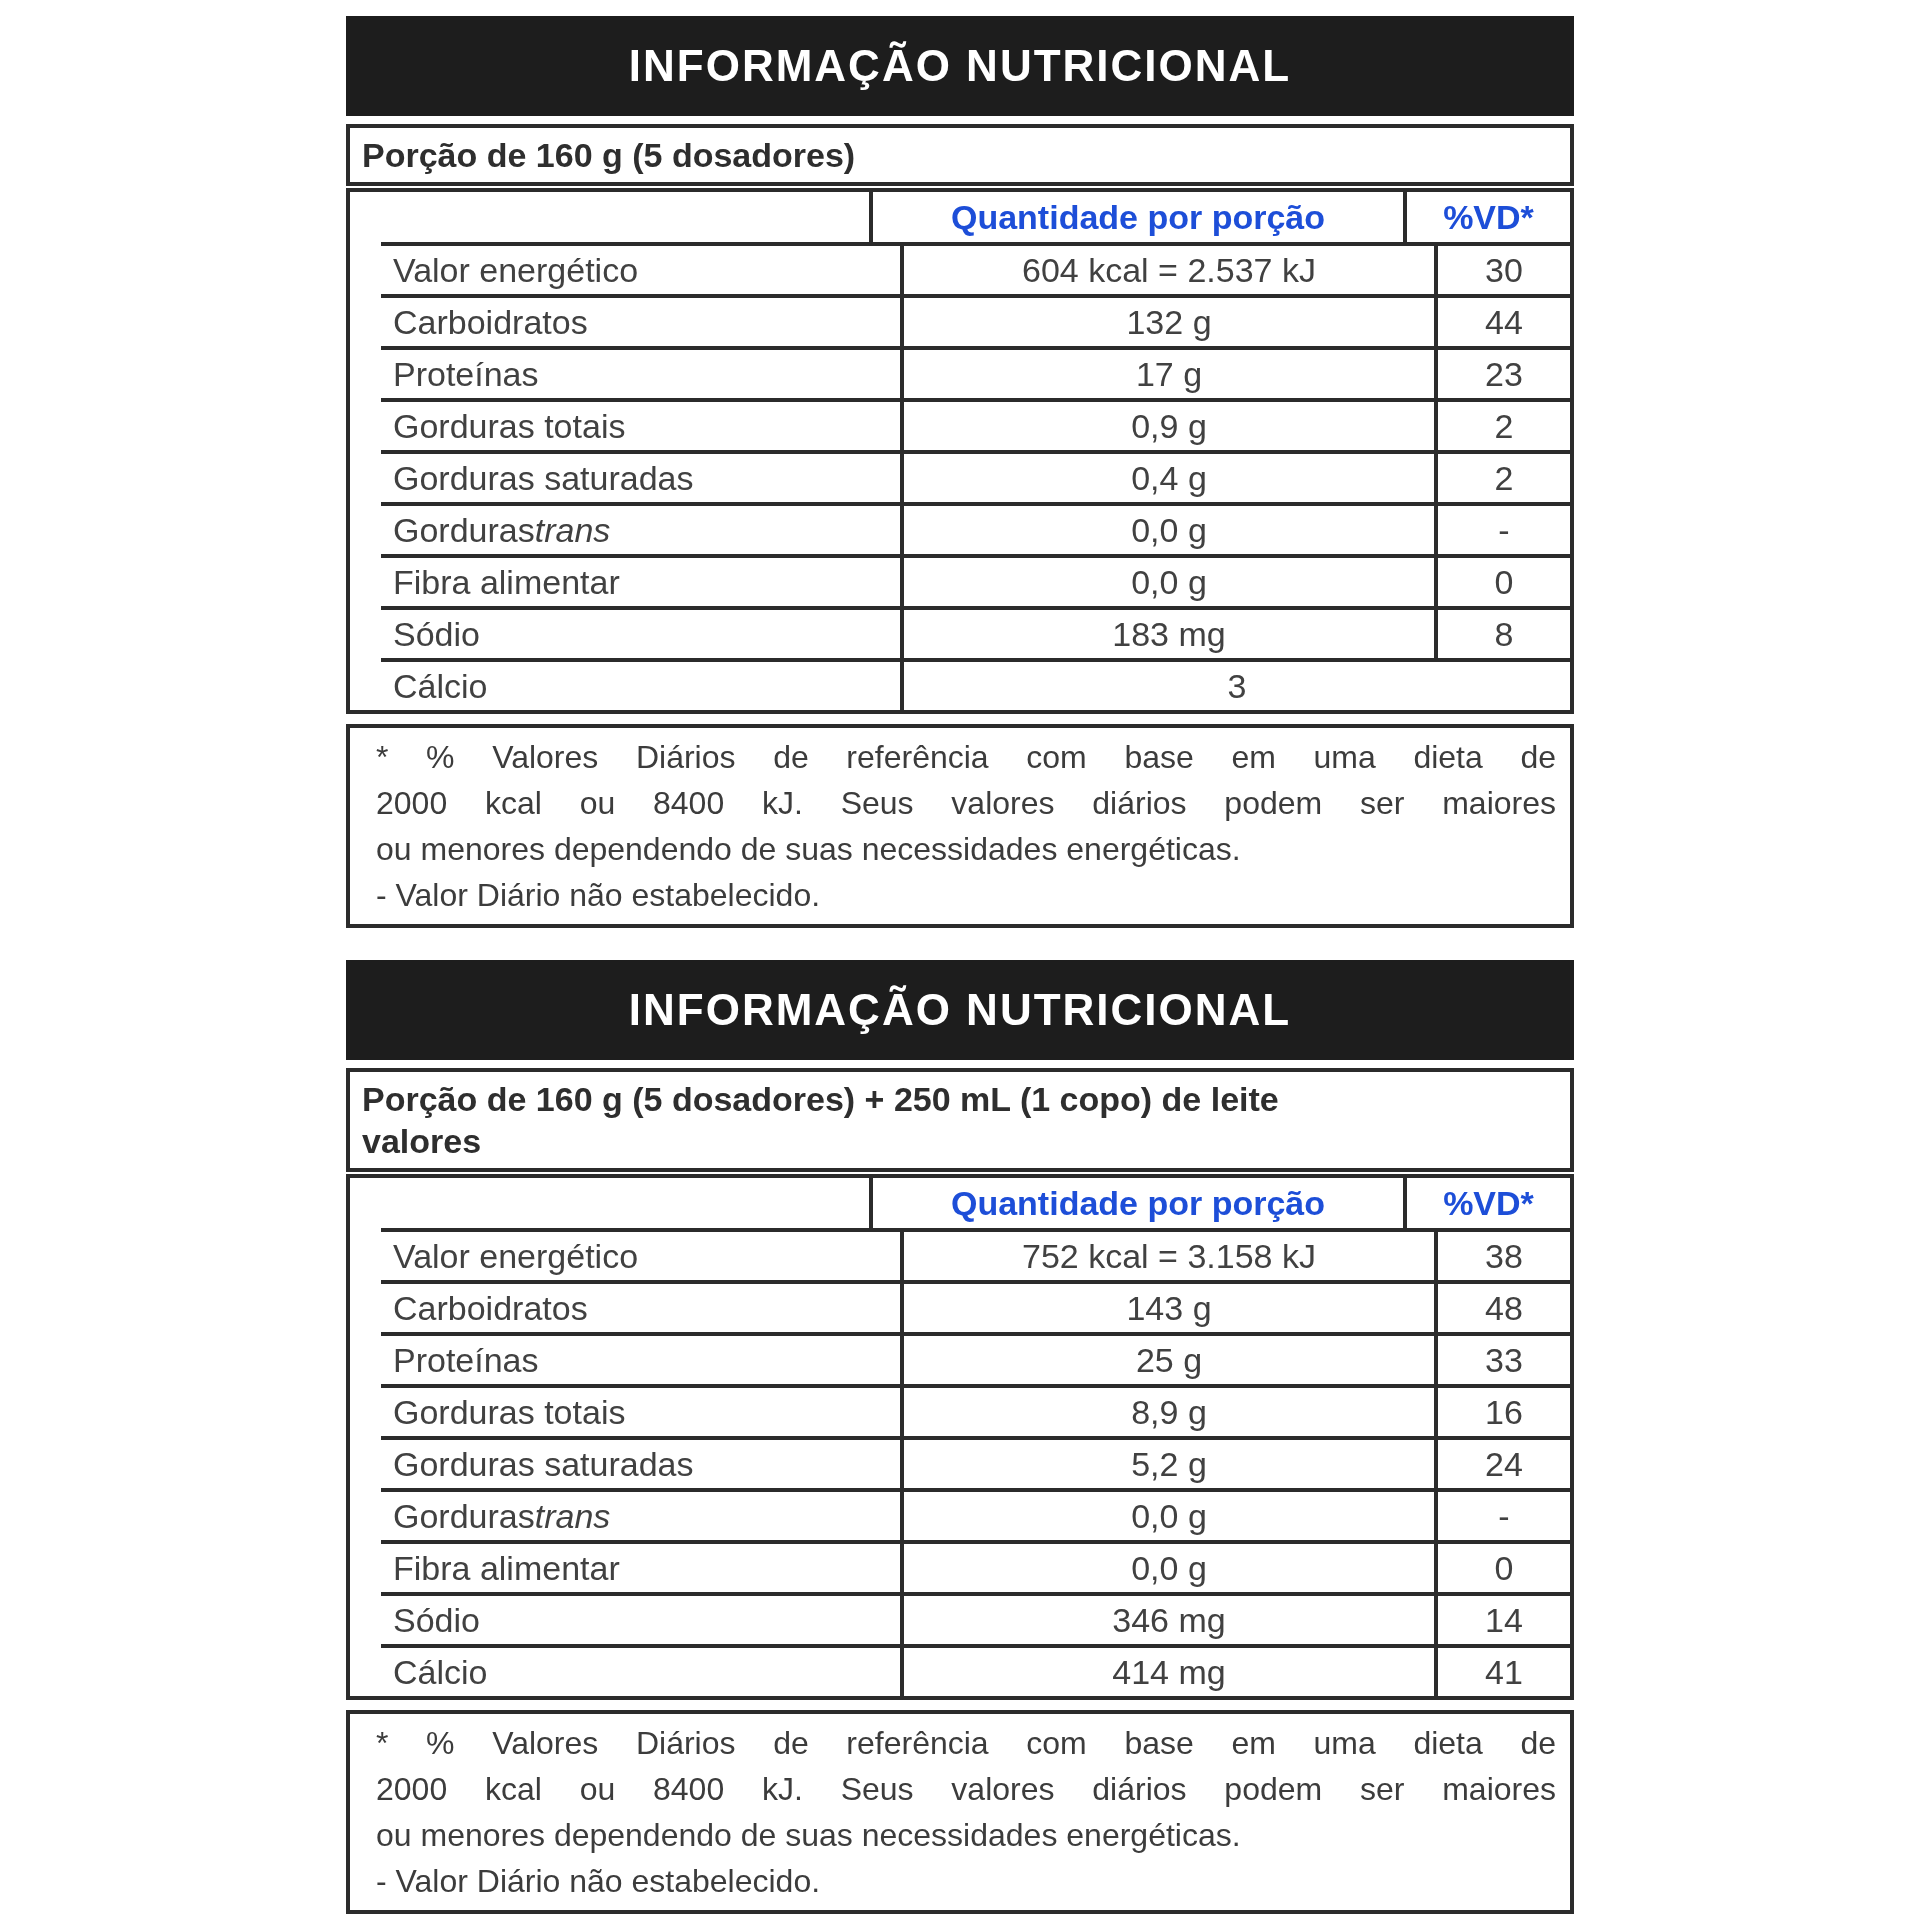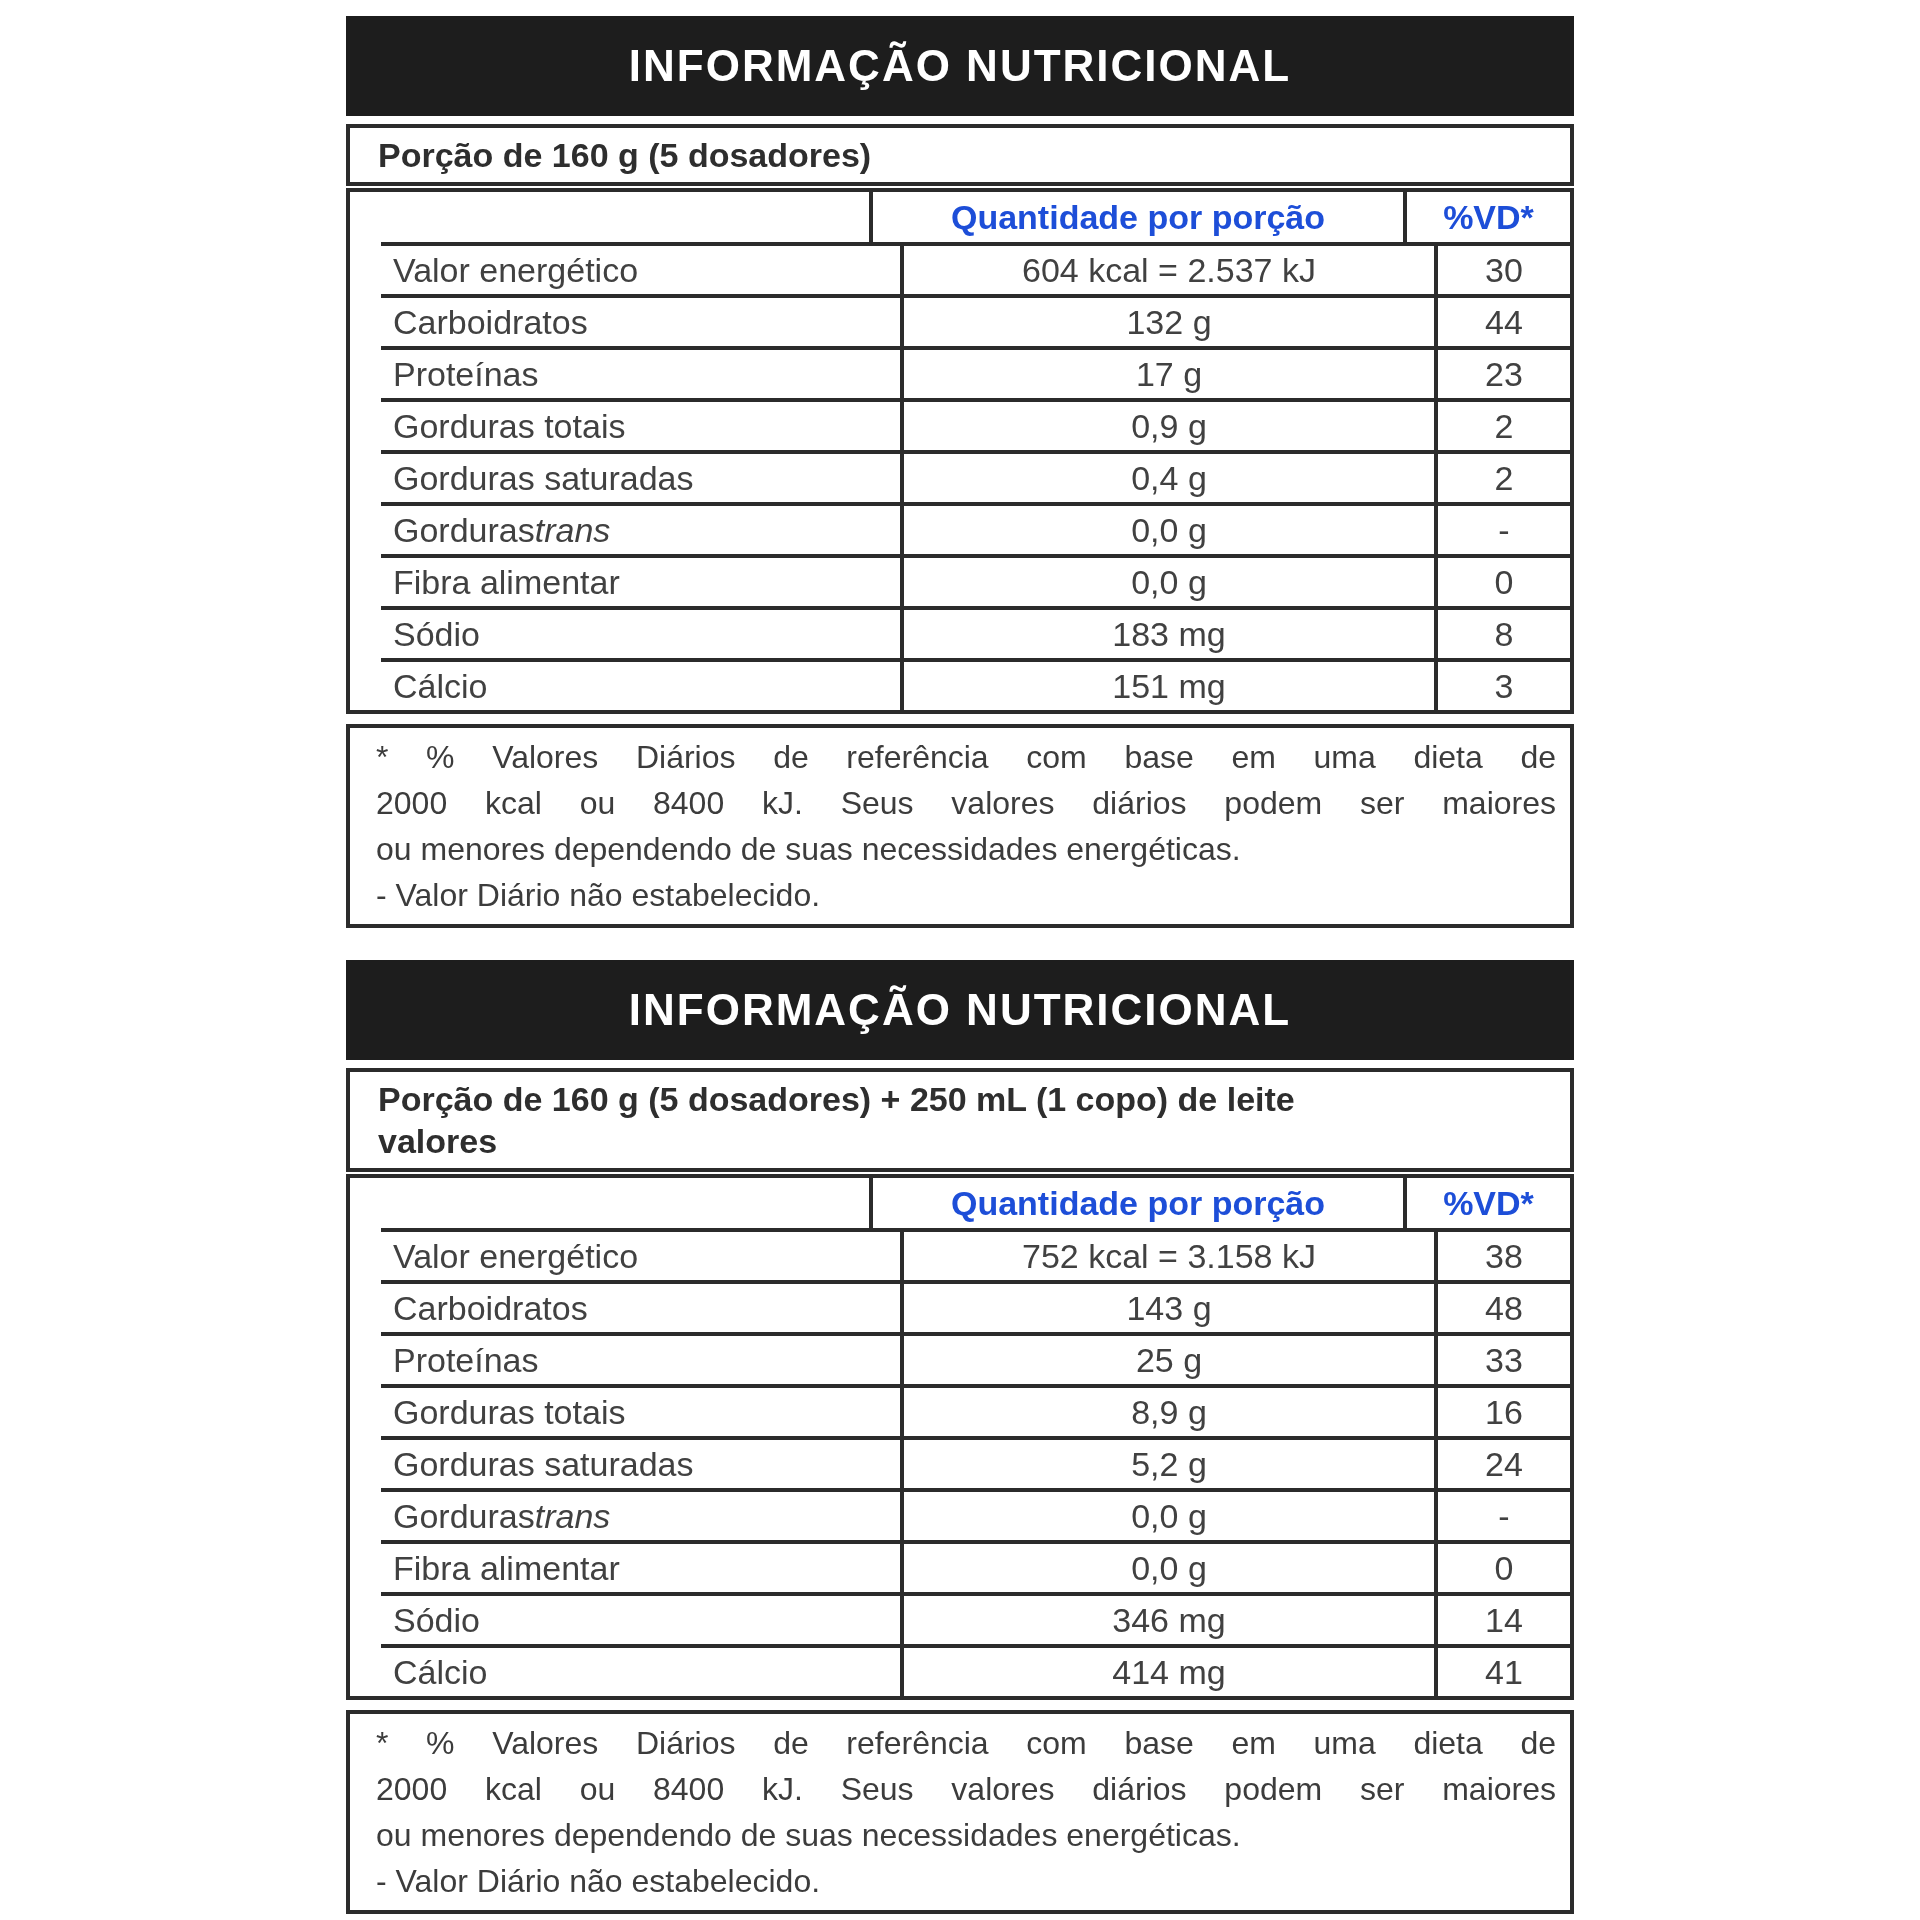--- a/index.html
+++ b/index.html
@@ -14,21 +14,21 @@
   .title-bar{
     height:100px;background:#1d1d1d;margin-bottom:8px;
     display:flex;align-items:center;justify-content:center;
   }
   .title-bar span{
     color:#ffffff;font-size:44px;font-weight:bold;letter-spacing:2px;
   }
 
   .serving-box{
     border:4px solid #2b2b2b;box-sizing:border-box;
-    padding:6px 28px;min-height:60px;
+    padding:6px 12px;min-height:60px;
   }
   .serving-line{
     font-size:34px;font-weight:bold;color:#2e2e2e;line-height:42px;
   }
   .serving-line:empty{display:none;}
 
   .grid{border:4px solid #2b2b2b;box-sizing:border-box;margin-top:2px;}
   .nrow{display:flex;height:52px;box-sizing:border-box;}
   .nrow + .nrow{border-top:4px solid #2b2b2b;margin-left:31px;}
   .nrow.head{height:50px;}
@@ -132,21 +132,20 @@
               <span class="it"></span>
             </div>
           <div class="c2">183 mg</div>
           <div class="c3">8</div>
         </div>
         <div class="nrow">
           <div class="c1">
               <span>Cálcio</span>
               <span class="it"></span>
             </div>
-          <div class="c2">151 mg</div>
           <div class="c3">3</div>
         </div>
       </div>
 
       <div class="footnote">
         <div class="fline just">* % Valores Diários de referência com base em uma dieta de</div>
         <div class="fline just">2000 kcal ou 8400 kJ. Seus valores diários podem ser maiores</div>
         <div class="fline">ou menores dependendo de suas necessidades energéticas.</div>
         <div class="fline">- Valor Diário não estabelecido.</div>
       </div>

